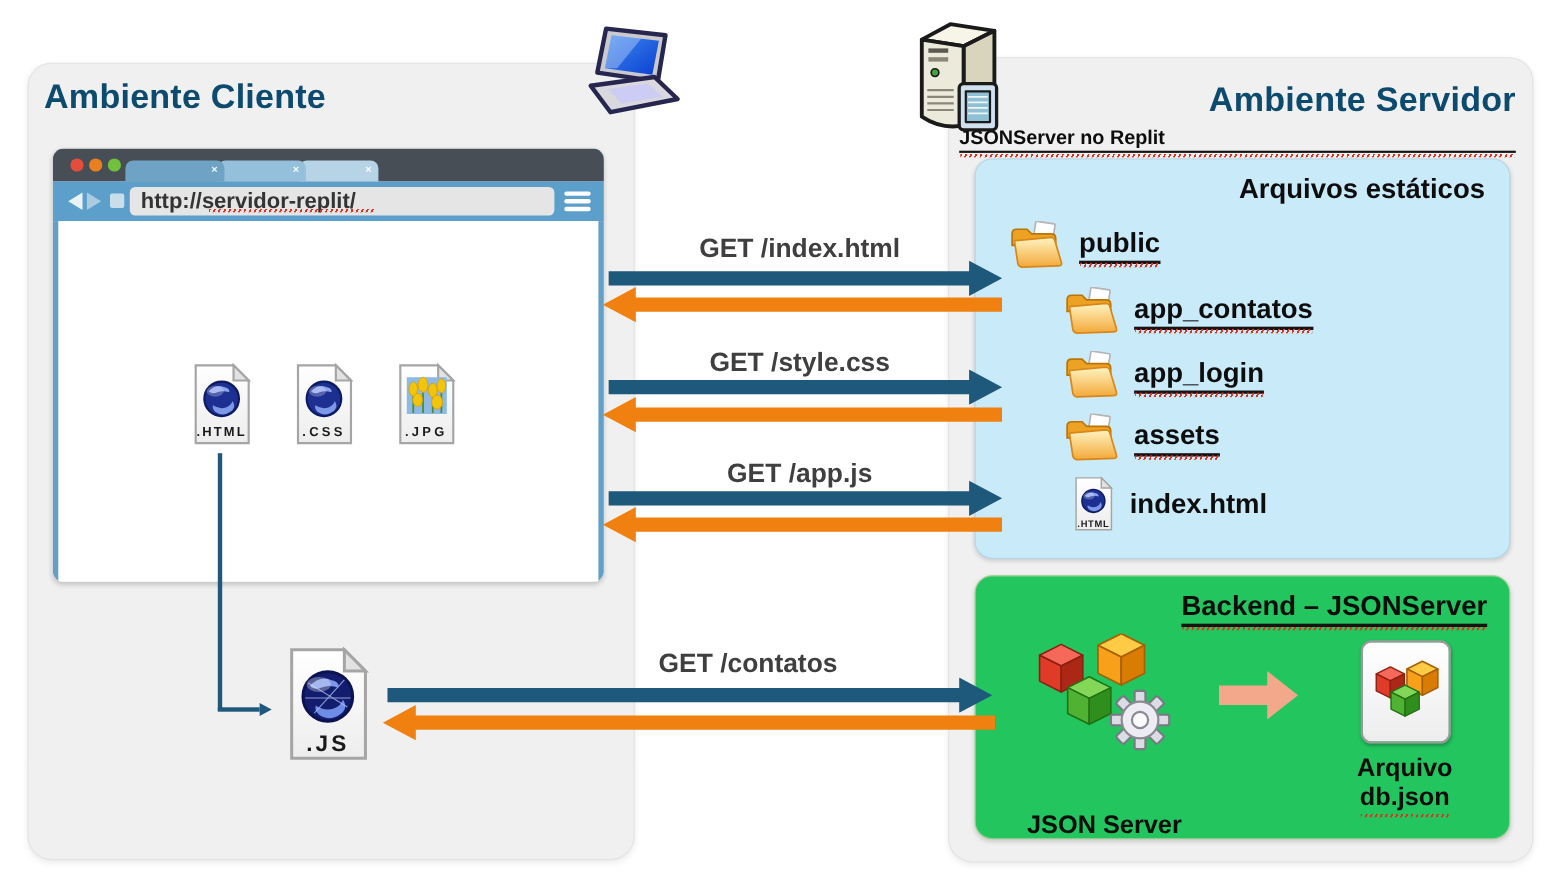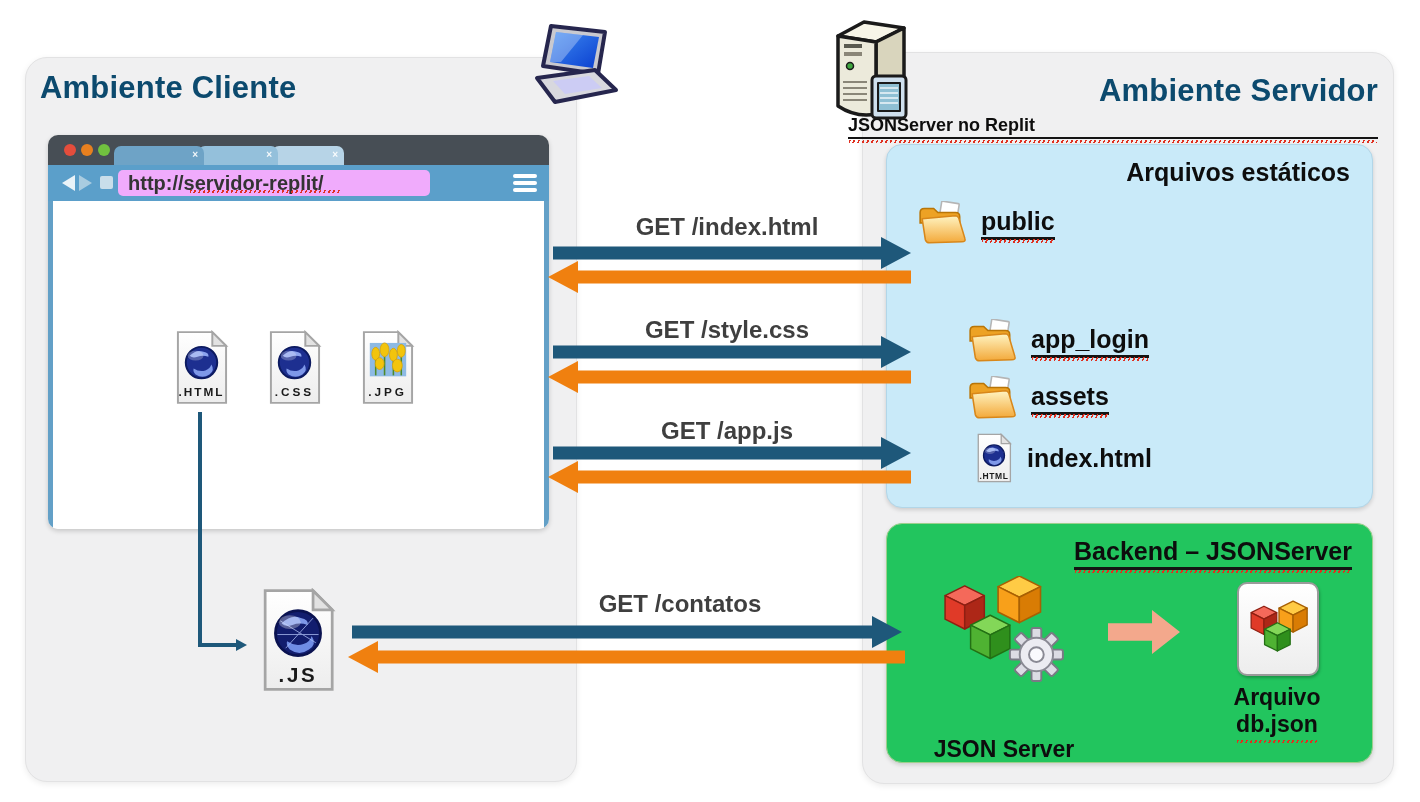--- a/index.html
+++ b/index.html
@@ -25,21 +25,21 @@
   
   #browser{position:absolute;left:48px;top:135px;width:501px;height:394px;border-radius:10px;
            overflow:hidden;box-shadow:0 2px 5px rgba(0,0,0,0.18);}
   #browser .titlebar{position:relative;height:30px;background:#474e55;}
   .dot{position:absolute;top:9px;width:12px;height:12px;border-radius:50%;}
   .tab{position:absolute;top:11px;height:19px;border-radius:7px 7px 0 0;}
   .tab .x{position:absolute;right:6px;top:2px;font-size:10px;font-weight:bold;color:rgba(255,255,255,.9);line-height:14px;}
   #browser .toolbar{position:relative;height:36px;background:#5b9fca;}
   .nav-tri{position:absolute;top:10px;width:0;height:0;border-top:8px solid transparent;border-bottom:8px solid transparent;}
   .nav-sq{position:absolute;top:11px;width:13px;height:13px;background:#c9deea;border-radius:2px;}
-  .urlbox{position:absolute;left:70px;top:5px;width:312px;height:26px;background:#f0abfc;border-radius:5px;}
+  .urlbox{position:absolute;left:70px;top:5px;width:386px;height:26px;background:#e5e5e5;border-radius:5px;}
   .urlbox .txt{position:absolute;left:10px;top:2px;font-size:20px;font-weight:bold;color:#333;white-space:nowrap;}
   .url-squiggle{position:absolute;left:72px;bottom:3px;width:150px;height:3.5px;
      background-image:repeating-linear-gradient(115deg,#e03020 0 1.6px,transparent 1.6px 4.2px);}
   .burger{position:absolute;right:12px;top:9px;width:24px;}
   .burger div{height:3.5px;background:#fff;border-radius:2px;margin-bottom:3.5px;}
   #browser .content{position:relative;height:328px;background:#ffffff;
       border-left:5px solid #63a0c7;border-right:5px solid #63a0c7;border-bottom:6px solid #63a0c7;}
   .file-icon{position:absolute;width:57px;height:75px;}
 
   
@@ -95,38 +95,50 @@
 </svg>
 
 <div id="stage">
 
   <div class="panel" id="left-panel">
     <div class="big-title" style="left:14px;top:12px;">Ambiente Cliente</div>
   </div>
 
   <div class="panel" id="right-panel">
     <div class="big-title" style="right:15px;top:20px;">Ambiente Servidor</div>
-    <div class="sub-title sq ul2" style="right:15px;top:62px;">JSONServer no Replit</div>
+    <div class="sub-title sq ul2" style="right:15px;top:62px;margin-left:24px;">JSONServer no Replit</div>
 
     <div class="info-box" id="static-box">
       <div class="box-title">Arquivos estáticos</div>
 
       <div class="trow" style="left:30px;top:56px;">
         <span>
           <svg width="50" height="44" viewBox="0 0 48 42">
             <g transform="rotate(9 30 12)">
                 <rect x="22" y="1" width="17" height="25" rx="1" fill="#fff" stroke="#b5b5b5" stroke-width="1.5"></rect>
               </g>
             <path d="M3 11 q0-4 4-4 h9 l4 4 h17 q4 0 4 4 v6 H3 z" fill="#eda224" stroke="#b97507" stroke-width="1.5"></path>
             <path d="M5 17 L37 14 q2 0 3 2 l6 20 q1 3 -3 3 L12 40 q-3 0 -4 -3 z" fill="url(#gFolderFront)" stroke="#d8871a" stroke-width="1.5" stroke-linejoin="round"></path>
           </svg>
           </span>
         <span class="tlabel ul sq">public</span>
       </div>
 
+      <div class="trow" style="left:80px;top:116px;">
+        <span>
+          <svg width="50" height="44" viewBox="0 0 48 42">
+            <g transform="rotate(9 30 12)">
+                <rect x="22" y="1" width="17" height="25" rx="1" fill="#fff" stroke="#b5b5b5" stroke-width="1.5"></rect>
+              </g>
+            <path d="M3 11 q0-4 4-4 h9 l4 4 h17 q4 0 4 4 v6 H3 z" fill="#eda224" stroke="#b97507" stroke-width="1.5"></path>
+            <path d="M5 17 L37 14 q2 0 3 2 l6 20 q1 3 -3 3 L12 40 q-3 0 -4 -3 z" fill="url(#gFolderFront)" stroke="#d8871a" stroke-width="1.5" stroke-linejoin="round"></path>
+          </svg>
+          </span>
+        <span class="tlabel ul sq">app_contatos</span>
+      </div>
 
       <div class="trow" style="left:80px;top:174px;">
         <span>
           <svg width="50" height="44" viewBox="0 0 48 42">
             <g transform="rotate(9 30 12)">
                 <rect x="22" y="1" width="17" height="25" rx="1" fill="#fff" stroke="#b5b5b5" stroke-width="1.5"></rect>
               </g>
             <path d="M3 11 q0-4 4-4 h9 l4 4 h17 q4 0 4 4 v6 H3 z" fill="#eda224" stroke="#b97507" stroke-width="1.5"></path>
             <path d="M5 17 L37 14 q2 0 3 2 l6 20 q1 3 -3 3 L12 40 q-3 0 -4 -3 z" fill="url(#gFolderFront)" stroke="#d8871a" stroke-width="1.5" stroke-linejoin="round"></path>
           </svg>

